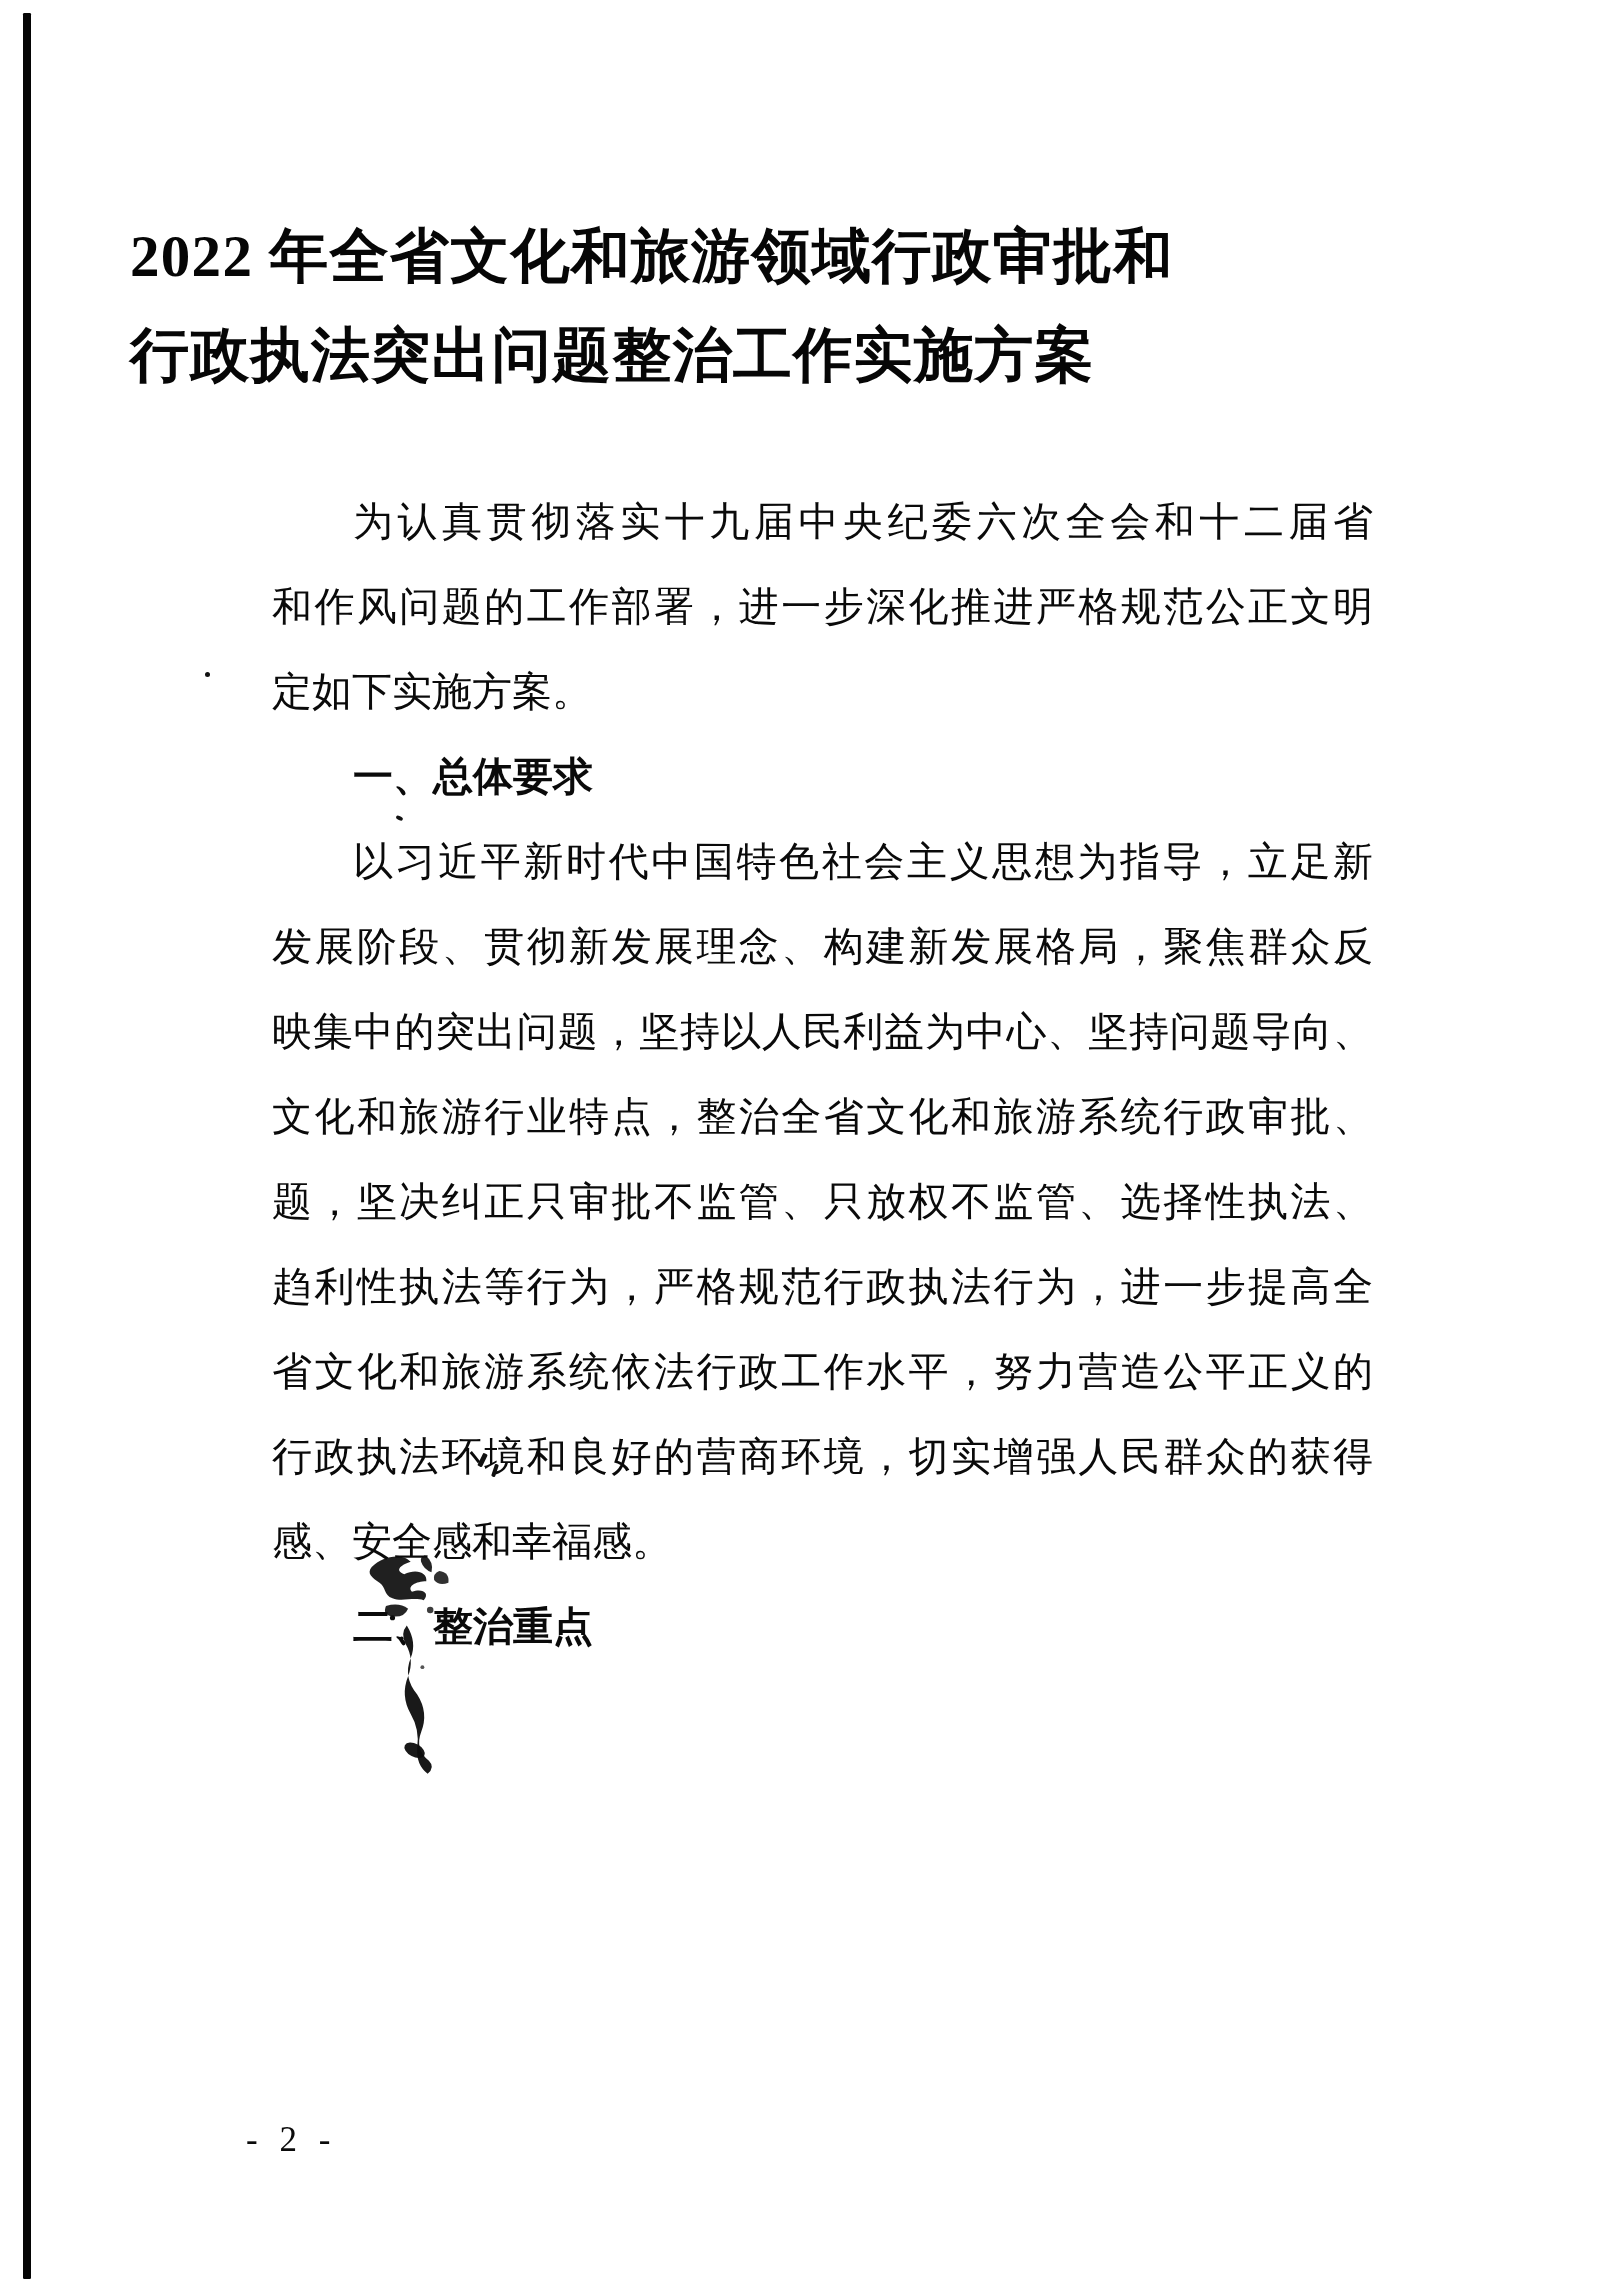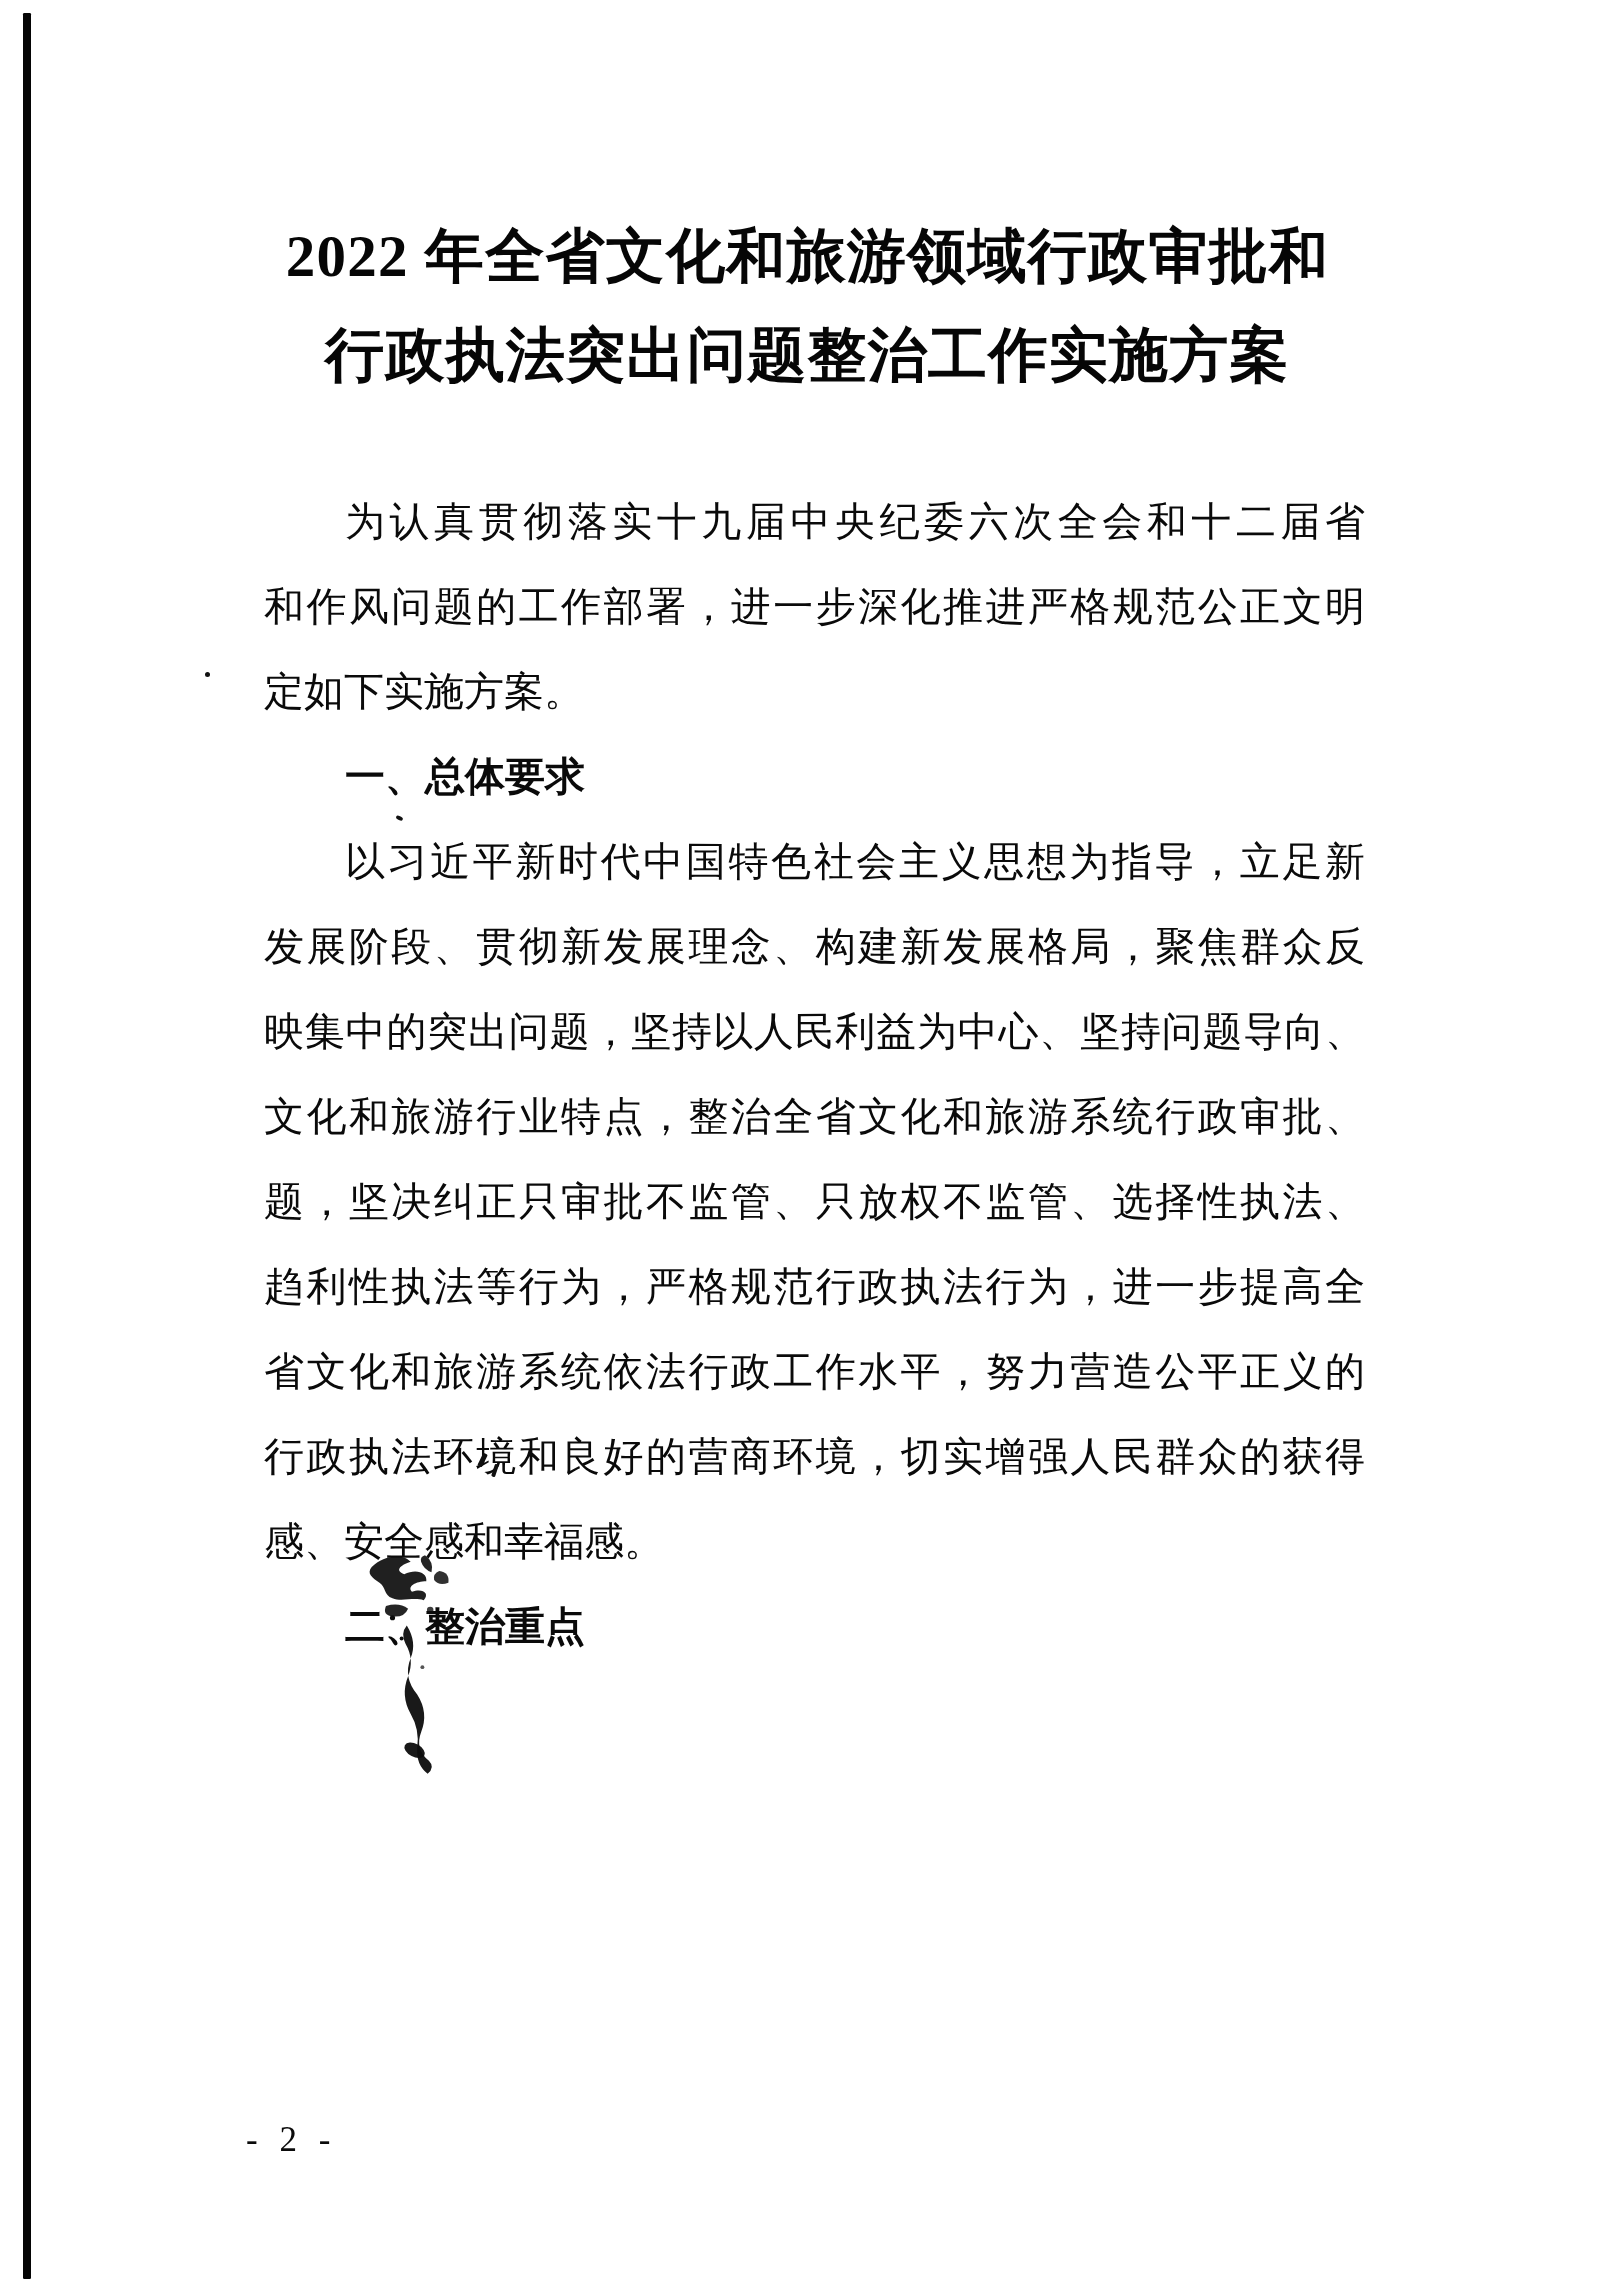--- a/index.html
+++ b/index.html
@@ -27,33 +27,33 @@
     background: #050505;
     border-radius: 1.3px;
   }
 
   
   .title-block {
     position: absolute;
     left: 130px;
     top: 207px;
     width: 1355px;
-    text-align: center;
+    text-align: left;
     font-family: "Liberation Serif", "DejaVu Serif", serif;
     font-weight: bold;
     font-size: 59px;
     line-height: 99px;
     letter-spacing: 1.3px;
     color: #060606;
   }
 
   
   .body-text {
     position: absolute;
-    left: 264px;
+    left: 272px;
     top: 479px;
     width: 1101px;
   }
   .line {
     height: 85px;
     line-height: 85px;
     font-size: 40px;
     color: #0a0a0a;
     white-space: normal;
     overflow: hidden;

